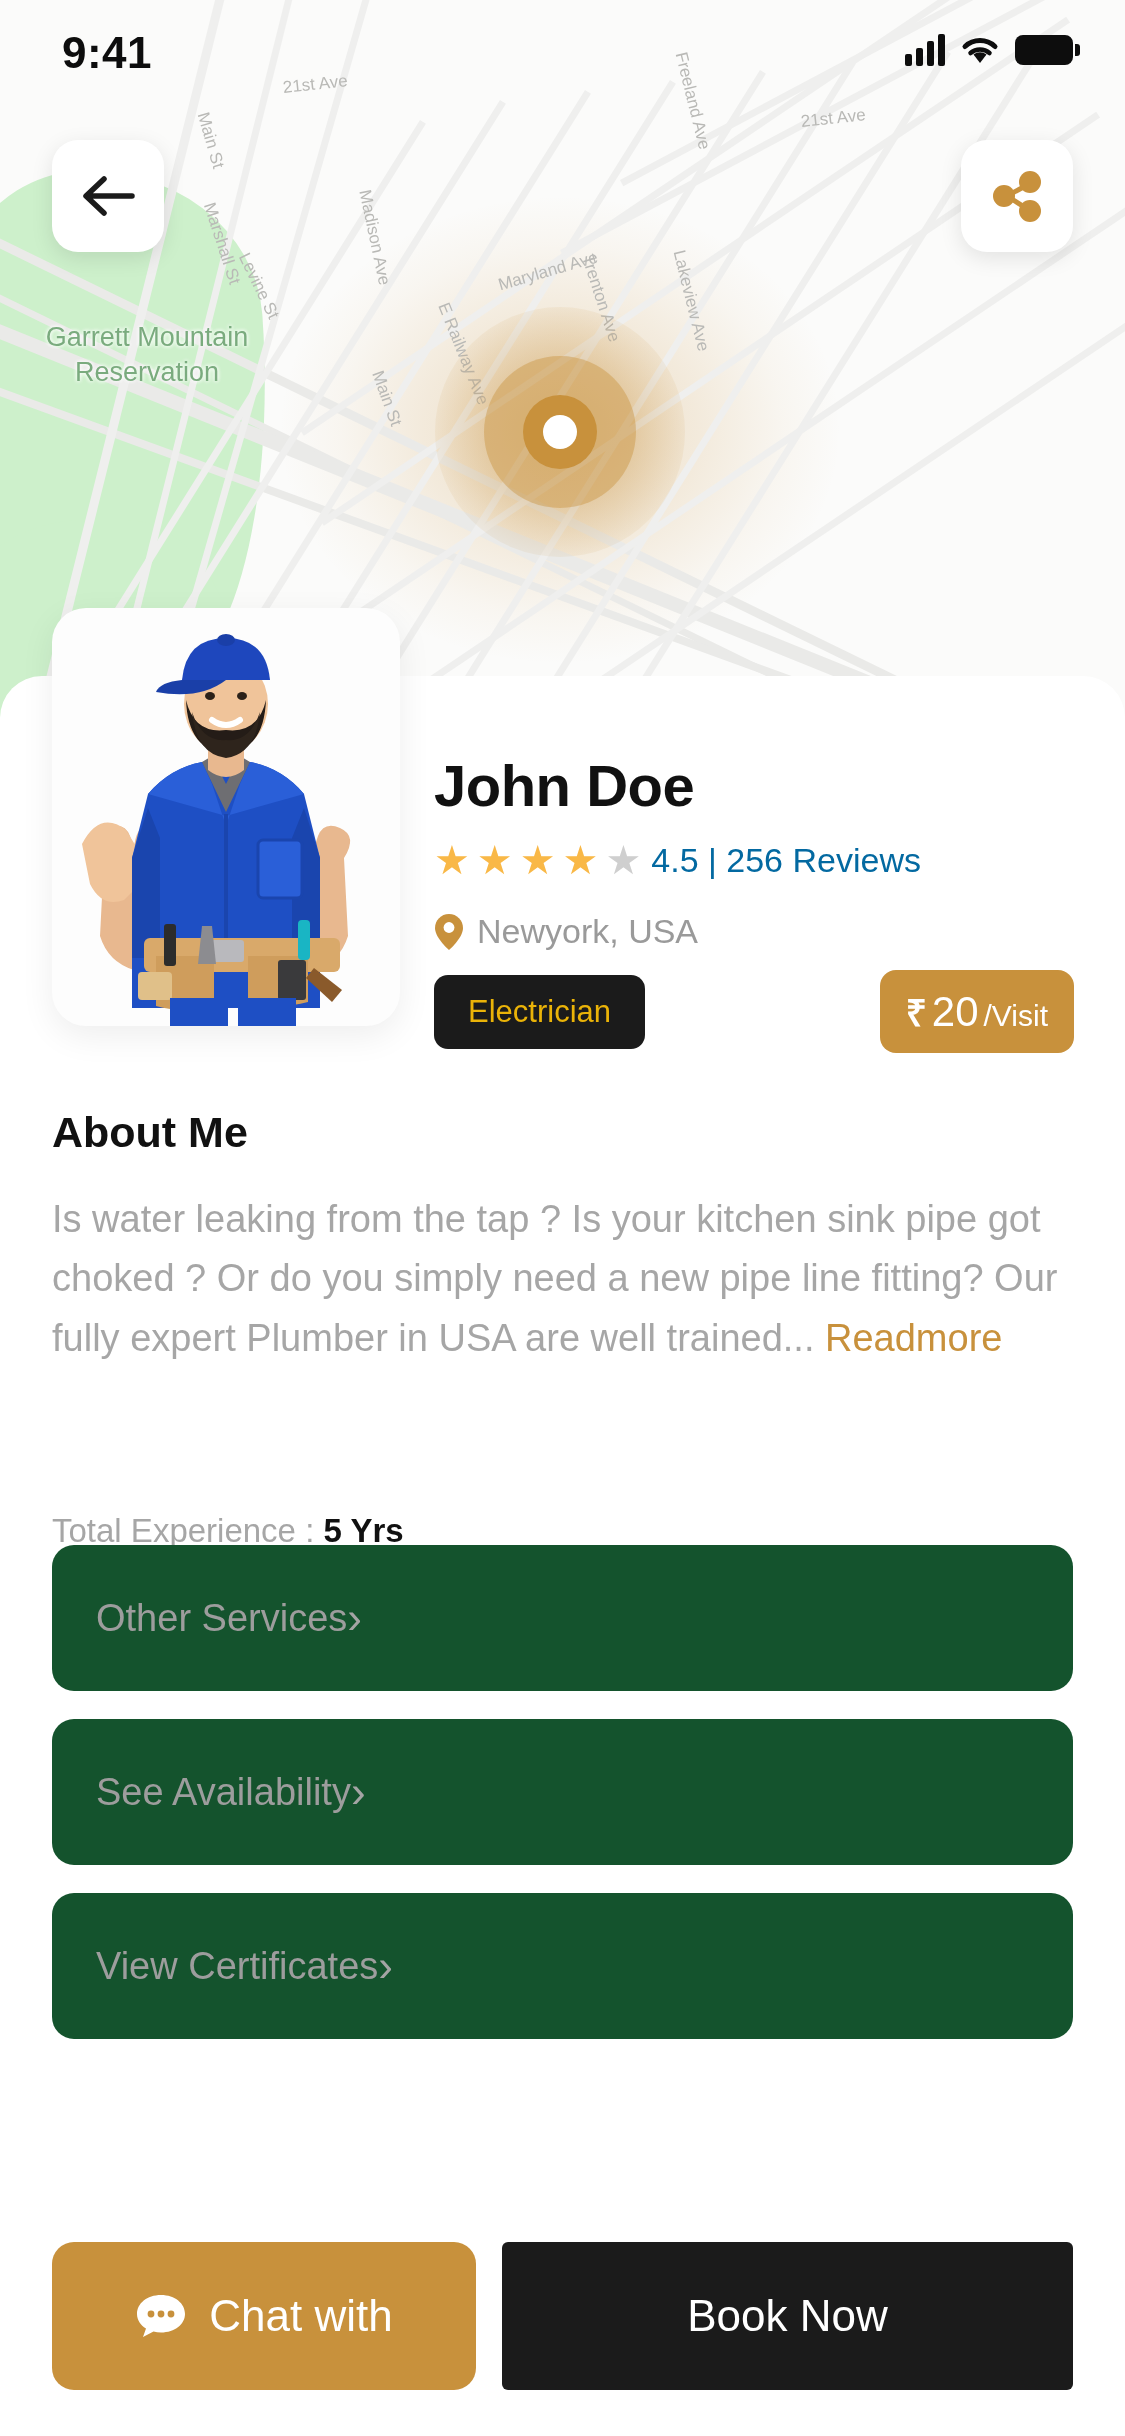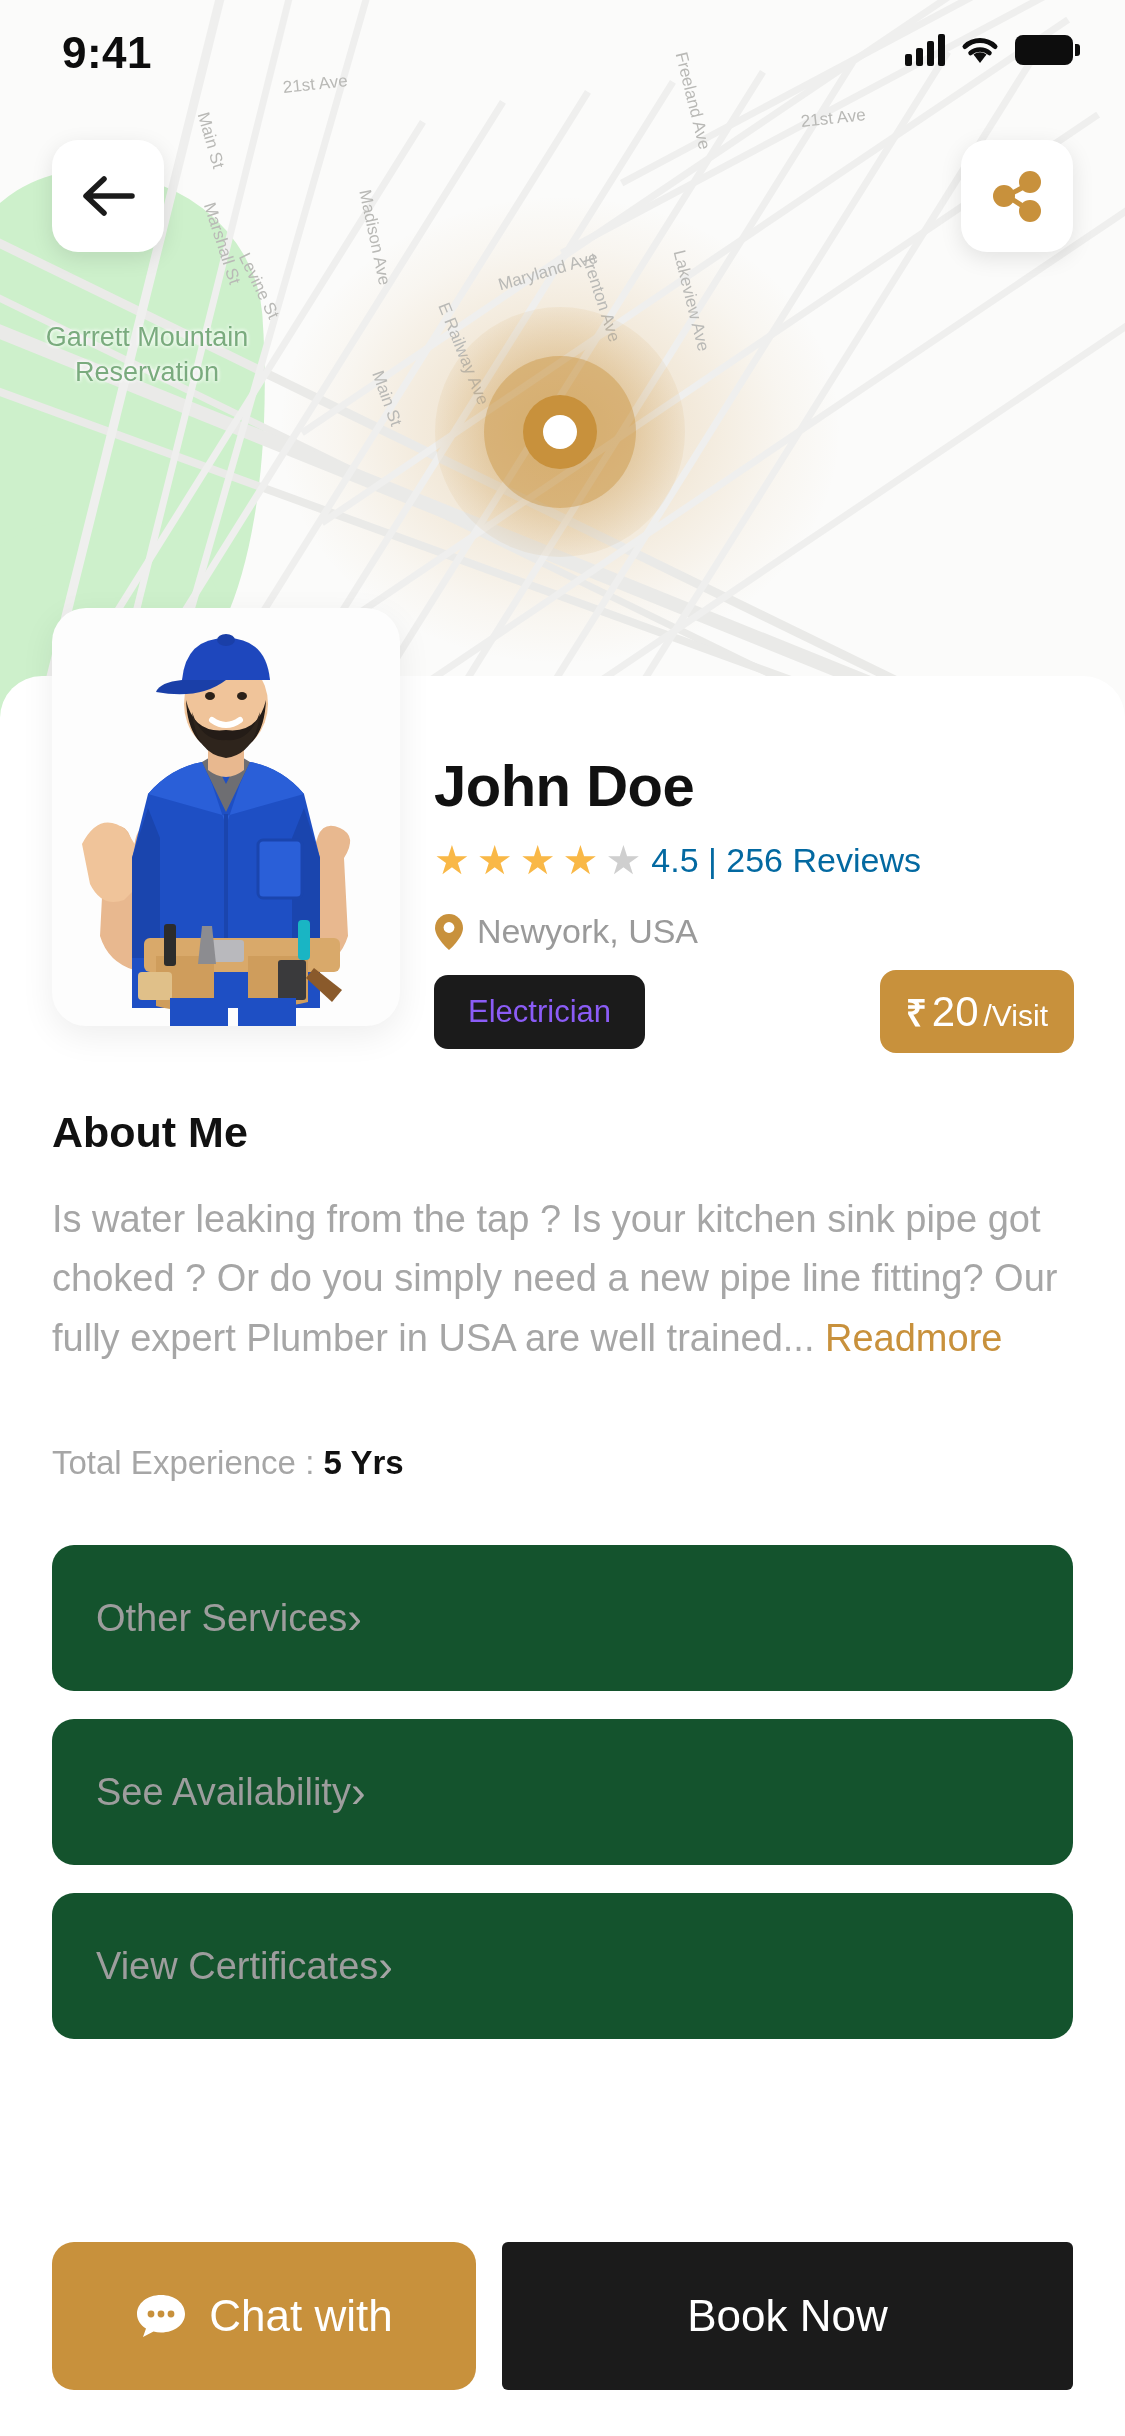--- a/index.html
+++ b/index.html
@@ -148,21 +148,21 @@
   .ploc {
     position:absolute; left:434px; top:912px;
     display:flex; align-items:center; gap:13px; z-index:26;
   }
   .ploc-text { font-size:34px; color:#9a9a9a; }
   .badge-row {
     position:absolute; left:434px; top:970px; width:640px;
     display:flex; align-items:center; justify-content:space-between; z-index:26;
   }
   .tag-badge {
-    background:#1b1b1b; color:#8b5cf6; border-radius:14px;
+    background:#1b1b1b; color:#eab308; border-radius:14px;
     padding:19px 34px; font-size:31px; cursor:pointer;text-align:center;
   }
   .price-badge {
     background:#c8913c; color:#ffffff; border-radius:16px;
     padding:16px 26px; display:flex; align-items:baseline; gap:5px;
     cursor:pointer;
   }
   .price-cur { font-size:37px; font-weight:bold; }
   .price-amt { font-size:42px; font-weight:normal; }
   .price-unit { font-size:30px; font-weight:normal; }
@@ -171,21 +171,21 @@
   .about-title {
     position:absolute; left:52px; top:1108px;
     font-size:43px; font-weight:bold; color:#111111; z-index:26;
   }
   .about-body {
     position:absolute; left:52px; top:1190px; width:1010px;
     font-size:38px; line-height:1.56; color:#a6a6a6; z-index:26;
   }
   .readmore { color:#c8913c; cursor:pointer; }
   .experience {
-    position:absolute; left:52px; top:1444px;
+    position:absolute; left:52px; top:1512px;
     font-size:33px; color:#a6a6a6; z-index:26;
   }
   .experience b { color:#111111; font-weight:bold; }
 
   
   .rows { position:absolute; left:52px; top:1545px; width:1021px; z-index:26; }
   .row {
     height:146px; background:#14532d; border-radius:22px;
     display:flex; align-items:center; justify-content:flex-start;
     padding:0 44px; margin-bottom:28px; cursor:pointer;

